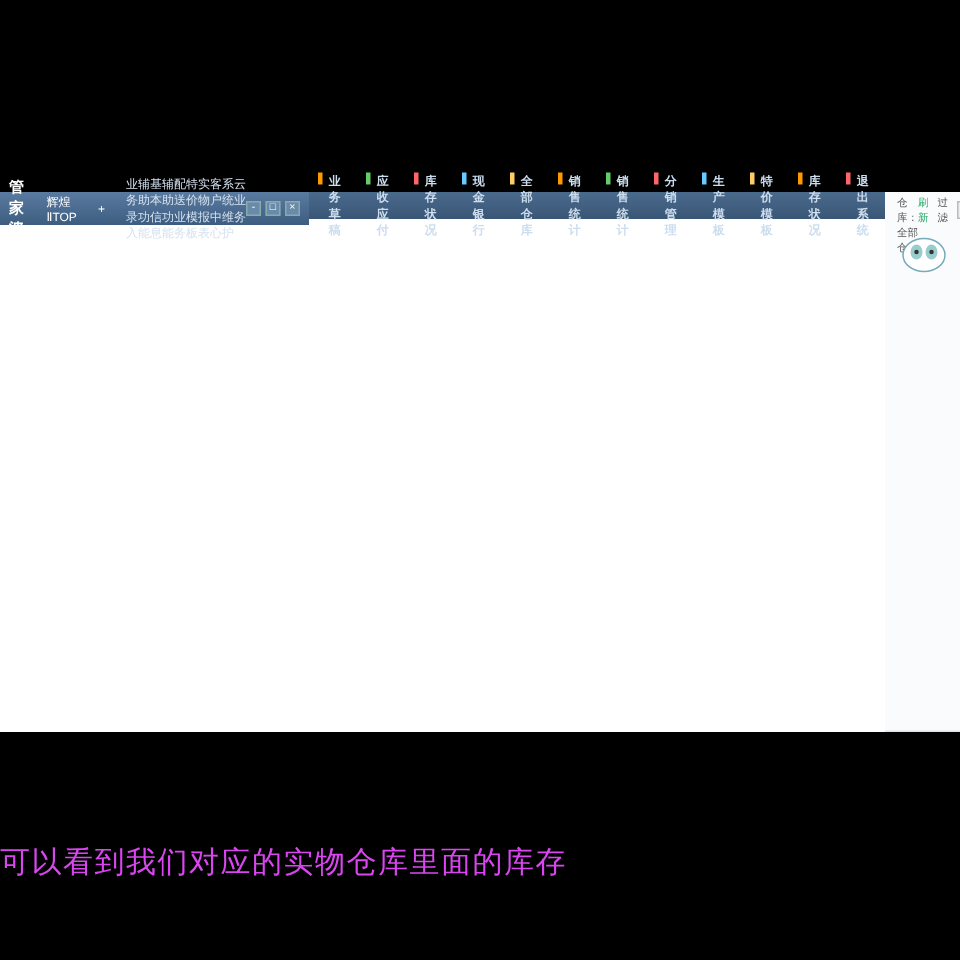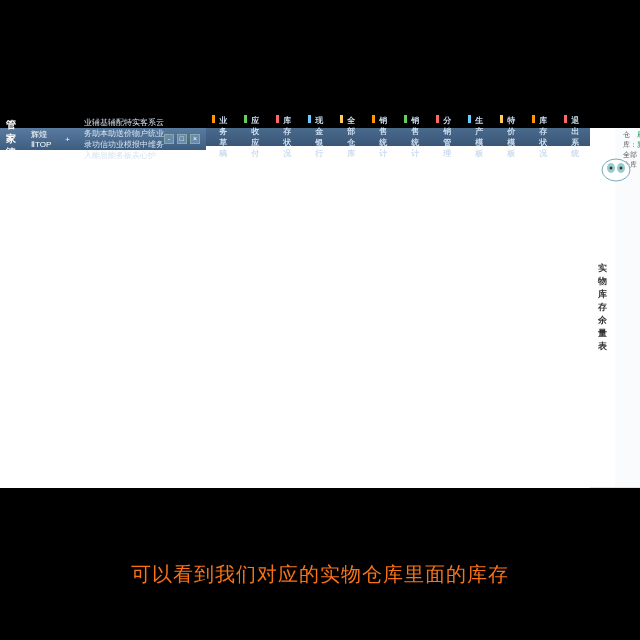--- a/index.html
+++ b/index.html
@@ -51,21 +51,21 @@
 .c.unit{width:40px}
 .c.qty{width:40px;text-align:right}
 .c.aux{width:38px}
 .gfoot{display:flex;border-top:1px solid #c8d0d8;background:#f4f6f8;font-size:7px}
 .gfoot .c{padding:2px 4px;border-right:1px solid #e0e4e8}
 .btnbar{background:linear-gradient(#5fb5b5,#4a9a9a);height:20px;display:flex;align-items:center;padding:0 6px;gap:4px;font-size:8px}
 .btnbar .btn{background:linear-gradient(#7cc,#5aa);color:#fff;padding:2px 8px;border:1px solid #488;border-radius:2px;cursor:pointer}
 .btnbar .spacer{flex:1}
 .status{background:linear-gradient(#5fb5b5,#4a9a9a);height:16px;display:flex;align-items:center;padding:0 8px;font-size:7px;color:#e8f4f4;gap:14px}
 .status .right{margin-left:auto}
-.caption{position:absolute;bottom:52px;width:100%;text-align:center;color:#f97316;font-size:20px;letter-spacing:1px;text-shadow:0 1px 3px #000}
+.caption{position:absolute;bottom:52px;width:100%;color:#d946ef;font-size:20px;letter-spacing:1px;text-shadow:0 1px 3px #000}
 </style>
 </head>
 <body>
 
 <div class="app">
   <div class="titlebar">
     <span class="logo">管家婆</span>
     <span class="ver">辉煌ⅡTOP</span>
     <span class="ver">+</span>
     <div class="menus">
@@ -162,23 +162,20 @@
     <div class="tab">
         <span>实物仓库盘点</span>
         <span class="x">×</span>
       </div>
     <div class="tab">
         <span>实物仓库盘点查询</span>
       </div>
 
   </div>
 
-  <div class="subhead">
-    <span class="title">实物库存余量表</span>
-  </div>
   <div class="filterbar">
     <span>仓库：全部仓库</span>
     <div class="right">
       <span class="link">刷新</span>
       <span>过滤</span>
       <select><option>全部显示</option></select>
     </div>
   </div>
 
   <div class="workarea">

